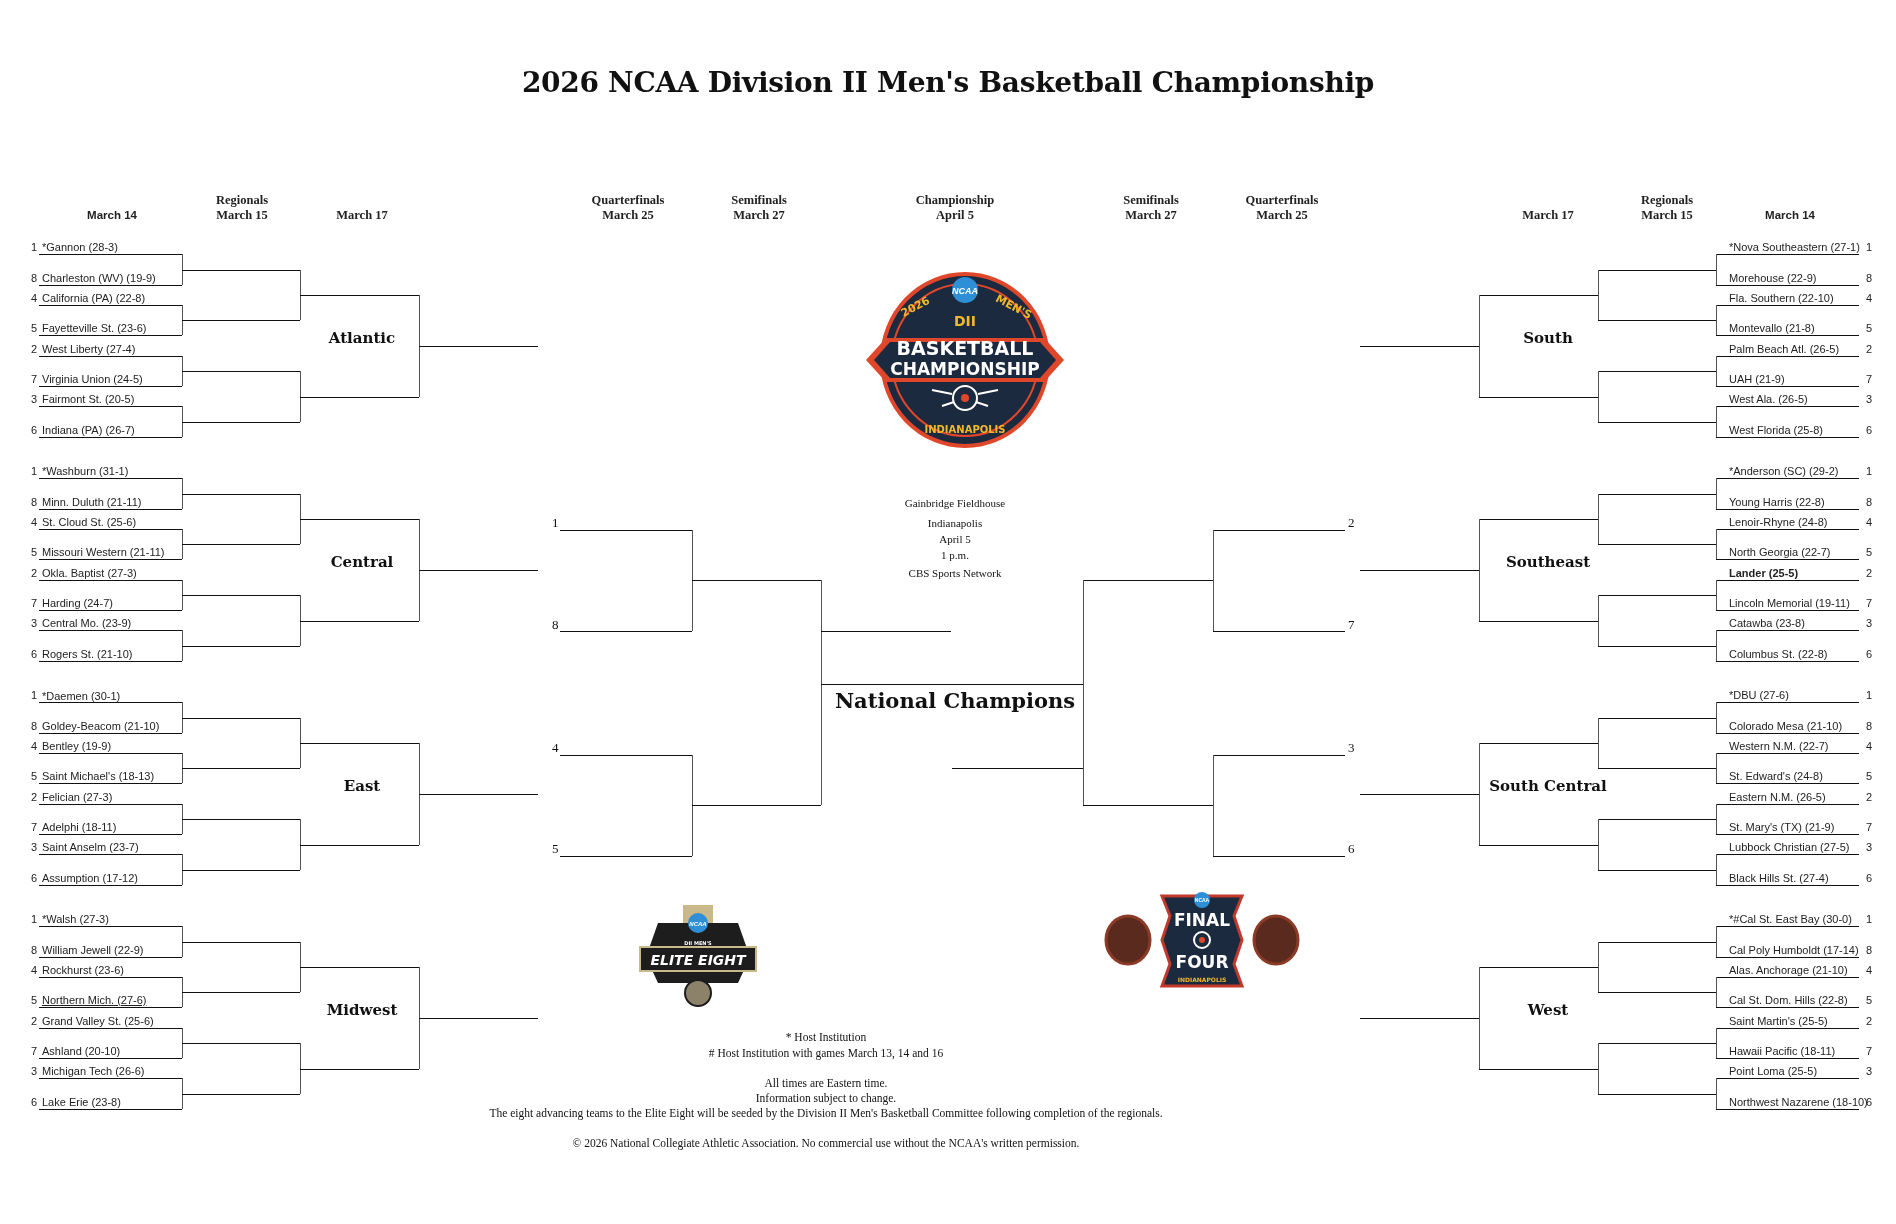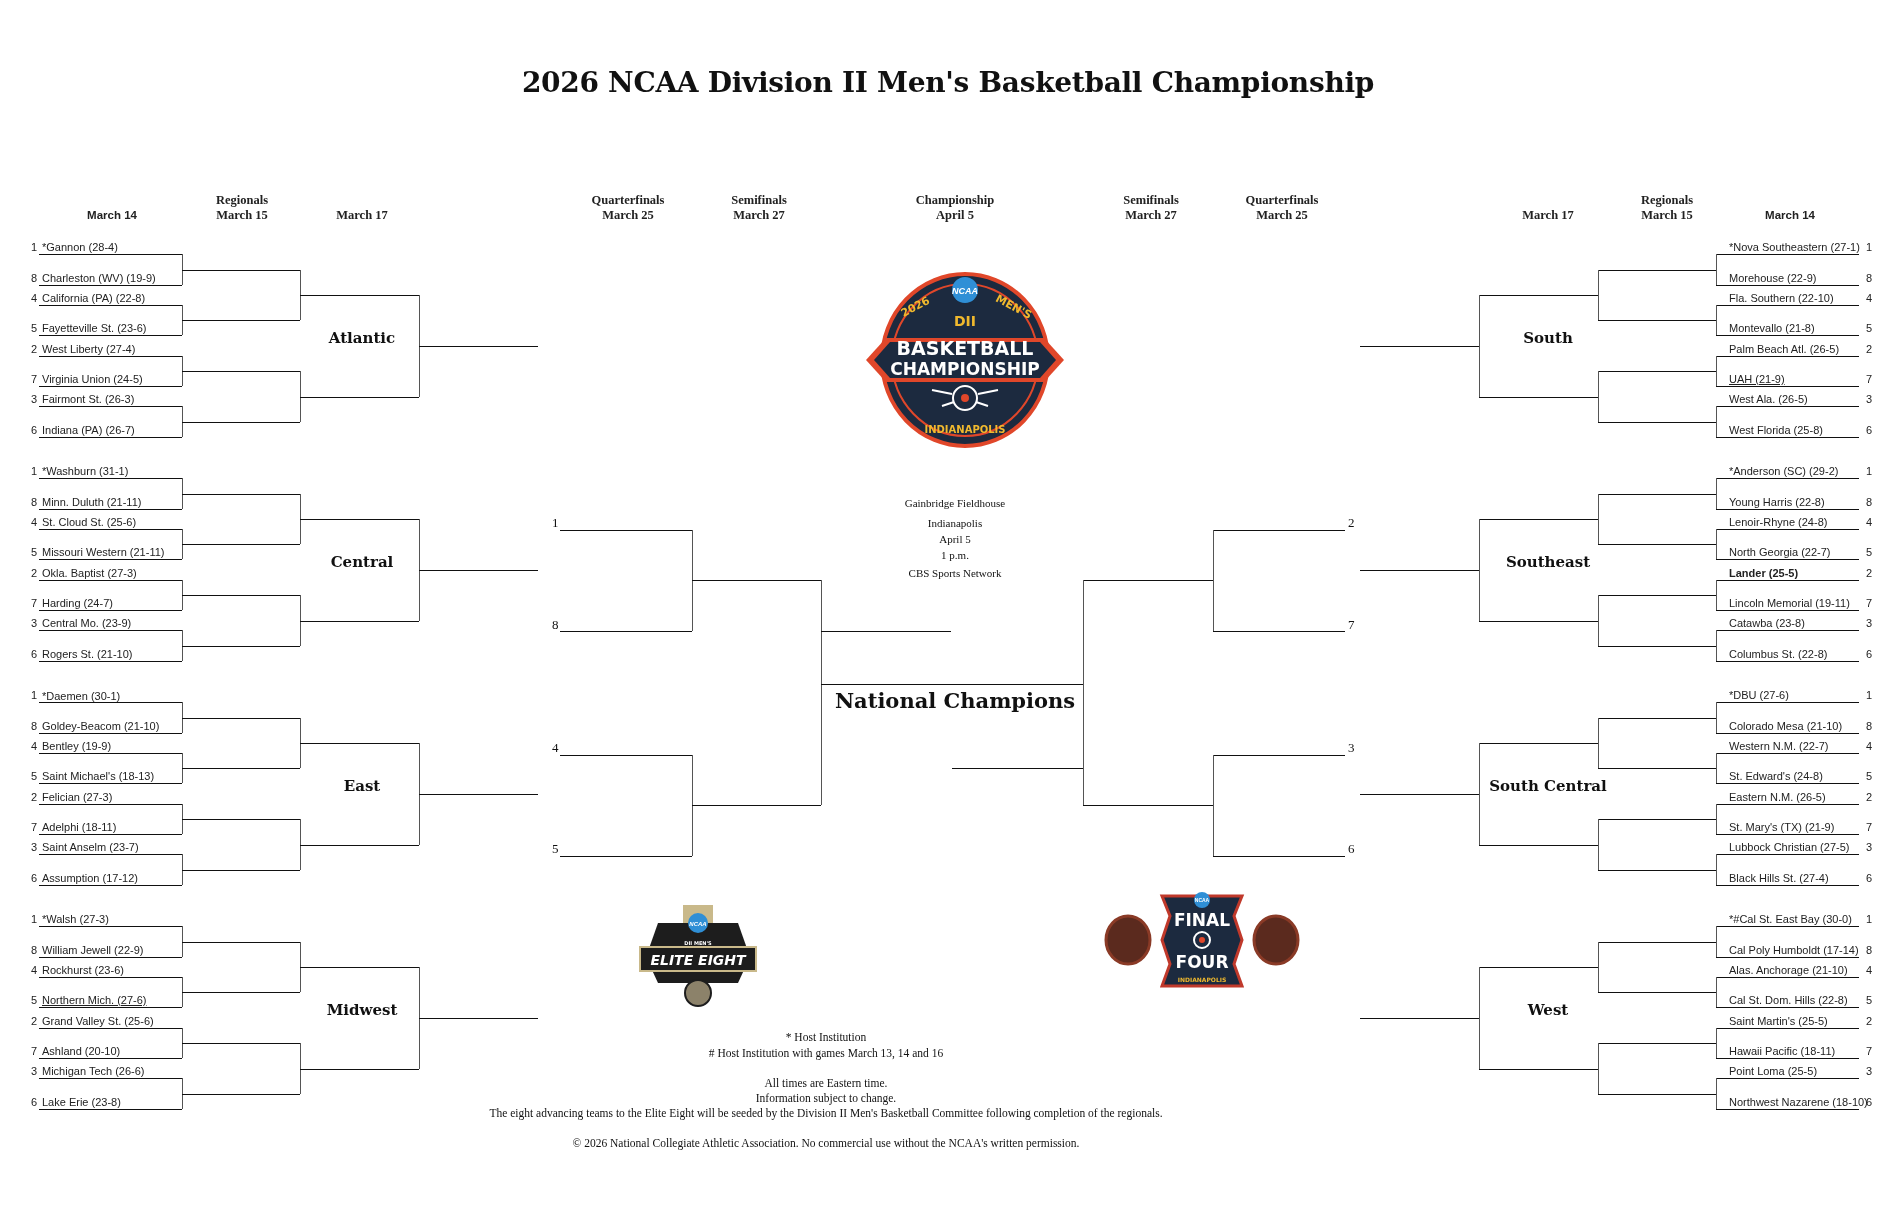--- a/index.html
+++ b/index.html
@@ -54,39 +54,39 @@
 
 <div class="abs hdr" style="left:1488px;top:208px;">March 17</div>
 <div class="abs hdr" style="left:1607px;top:193px;">
   <div>Regionals</div>
   <div>March 15</div>
 </div>
 <div class="abs hdr sans" style="left:1730px;top:208px;">March 14</div>
 
 <div id="brackets">
     <div class="abs seed" style="left:31px;top:241px;">1</div>
-    <div class="abs team" style="left:42px;top:241px;">*Gannon (28-4)</div>
+    <div class="abs team" style="left:42px;top:241px;">*Gannon (28-3)</div>
     <div class="hl" style="left:39px;top:254px;width:143px;"></div>
     <div class="abs seed" style="left:31px;top:272px;">8</div>
     <div class="abs team" style="left:42px;top:272px;">Charleston (WV) (19-9)</div>
     <div class="hl" style="left:39px;top:285px;width:143px;"></div>
     <div class="abs seed" style="left:31px;top:292px;">4</div>
     <div class="abs team" style="left:42px;top:292px;">California (PA) (22-8)</div>
     <div class="hl" style="left:39px;top:305px;width:143px;"></div>
     <div class="abs seed" style="left:31px;top:322px;">5</div>
     <div class="abs team" style="left:42px;top:322px;">Fayetteville St. (23-6)</div>
     <div class="hl" style="left:39px;top:335px;width:143px;"></div>
     <div class="abs seed" style="left:31px;top:343px;">2</div>
     <div class="abs team" style="left:42px;top:343px;">West Liberty (27-4)</div>
     <div class="hl" style="left:39px;top:356px;width:143px;"></div>
     <div class="abs seed" style="left:31px;top:373px;">7</div>
     <div class="abs team" style="left:42px;top:373px;">Virginia Union (24-5)</div>
     <div class="hl" style="left:39px;top:386px;width:143px;"></div>
     <div class="abs seed" style="left:31px;top:393px;">3</div>
-    <div class="abs team" style="left:42px;top:393px;">Fairmont St. (26-3)</div>
+    <div class="abs team" style="left:42px;top:393px;">Fairmont St. (20-5)</div>
     <div class="hl" style="left:39px;top:406px;width:143px;"></div>
     <div class="abs seed" style="left:31px;top:424px;">6</div>
     <div class="abs team" style="left:42px;top:424px;">Indiana (PA) (26-7)</div>
     <div class="hl" style="left:39px;top:437px;width:143px;"></div>
     <div class="vl" style="left:182px;top:254px;height:31px;"></div>
     <div class="hl" style="left:182px;top:270px;width:118px;"></div>
     <div class="vl" style="left:182px;top:305px;height:30px;"></div>
     <div class="hl" style="left:182px;top:320px;width:118px;"></div>
     <div class="vl" style="left:182px;top:356px;height:30px;"></div>
     <div class="hl" style="left:182px;top:371px;width:118px;"></div>
@@ -224,21 +224,21 @@
     <div class="hl" style="left:1716px;top:285px;width:143px;"></div>
     <div class="abs team" style="left:1729px;top:292px;">Fla. Southern (22-10)</div>
     <div class="abs seed" style="left:1866px;top:292px;">4</div>
     <div class="hl" style="left:1716px;top:305px;width:143px;"></div>
     <div class="abs team" style="left:1729px;top:322px;">Montevallo (21-8)</div>
     <div class="abs seed" style="left:1866px;top:322px;">5</div>
     <div class="hl" style="left:1716px;top:335px;width:143px;"></div>
     <div class="abs team" style="left:1729px;top:343px;">Palm Beach Atl. (26-5)</div>
     <div class="abs seed" style="left:1866px;top:343px;">2</div>
     <div class="hl" style="left:1716px;top:356px;width:143px;"></div>
-    <div class="abs team" style="left:1729px;top:373px;text-decoration:underline;">UAH (21-9)</div>
+    <div class="abs team" style="left:1729px;top:373px;">UAH (21-9)</div>
     <div class="abs seed" style="left:1866px;top:373px;">7</div>
     <div class="hl" style="left:1716px;top:386px;width:143px;"></div>
     <div class="abs team" style="left:1729px;top:393px;">West Ala. (26-5)</div>
     <div class="abs seed" style="left:1866px;top:393px;">3</div>
     <div class="hl" style="left:1716px;top:406px;width:143px;"></div>
     <div class="abs team" style="left:1729px;top:424px;">West Florida (25-8)</div>
     <div class="abs seed" style="left:1866px;top:424px;">6</div>
     <div class="hl" style="left:1716px;top:437px;width:143px;"></div>
     <div class="vl" style="left:1716px;top:254px;height:31px;"></div>
     <div class="hl" style="left:1598px;top:270px;width:118px;"></div>

